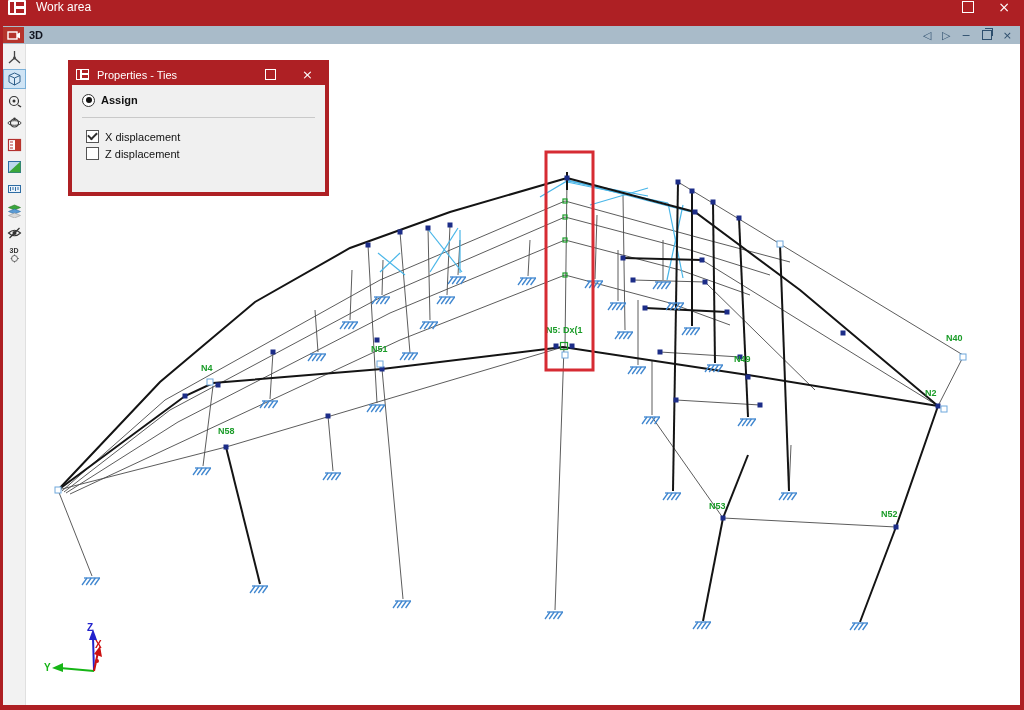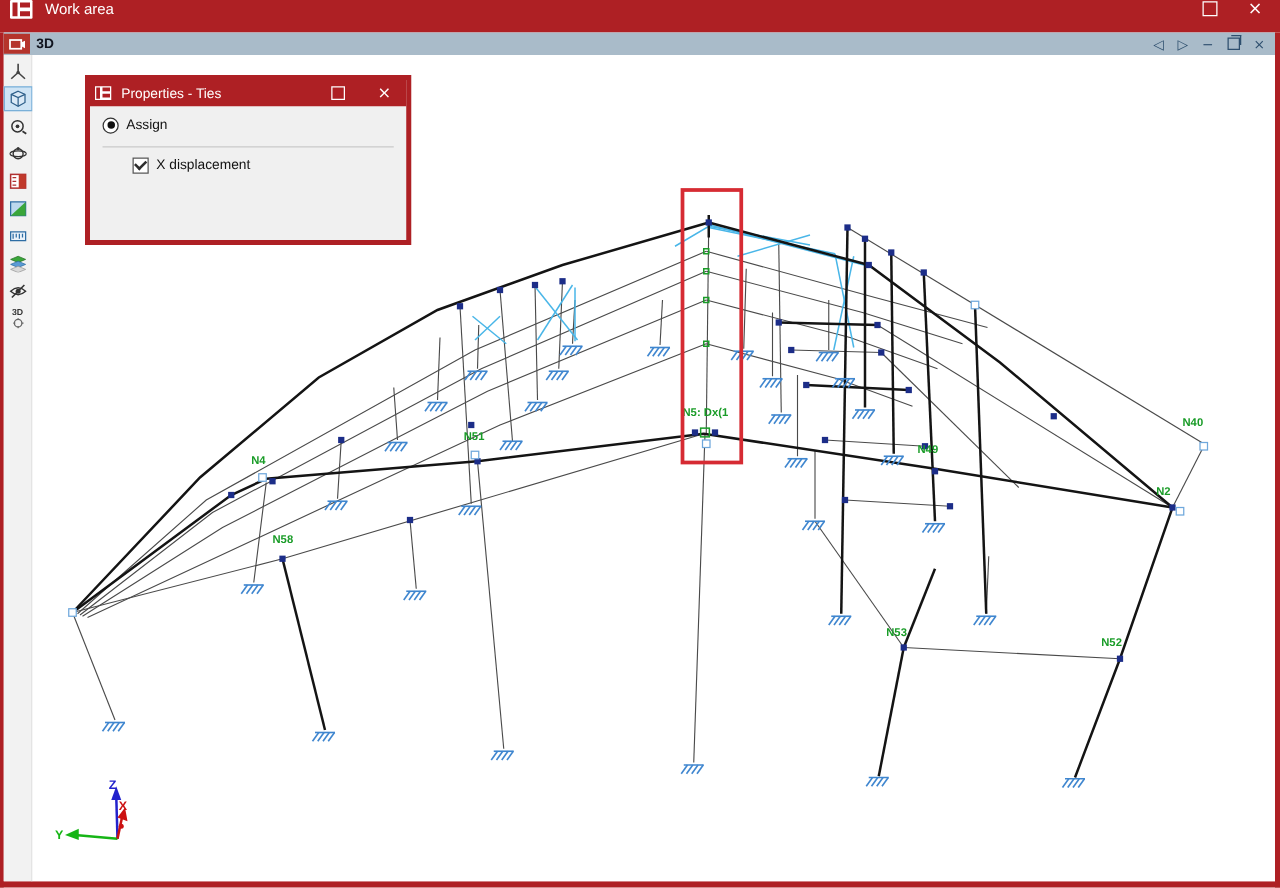--- a/index.html
+++ b/index.html
@@ -60,25 +60,25 @@
   .dlg-logo .b2{left:6px;top:1px;width:6px;height:3px}
   .dlg-logo .b3{left:6px;top:6px;width:6px;height:3px}
   .dlg-controls{margin-left:auto;display:flex;align-items:center;gap:26px;padding-right:12px}
   .dlg-max{width:9px;height:9px;border:1px solid #fff;display:inline-block}
   .dlg-close{font-size:13px;font-family:"DejaVu Sans",sans-serif}
   .dlg-body{padding:6px 10px 0 10px;font-size:11px;color:#111}
   .row{display:flex;align-items:center;height:18px}
   .rad{width:11px;height:11px;border:1px solid #333;border-radius:50%;background:#fff;margin-right:6px;position:relative;flex:none}
   .rad.sel::after{content:"";position:absolute;left:2.5px;top:2.5px;width:6px;height:6px;border-radius:50%;background:#111}
   .sep{border-top:1px solid #c9c9c9;margin:8px 0 8px 0}
-  .cbrow{display:flex;align-items:flex-start;height:17px;margin-left:24px}
+  .cbrow{display:flex;align-items:flex-end;height:17px;margin-left:4px}
   .cb{width:11px;height:11px;border:1px solid #555;background:#fff;margin-right:6px;position:relative;flex:none}
   .cb.checked::after{content:"";position:absolute;left:1px;top:1px;width:7px;height:4px;
        border-left:2px solid #2d2d2d;border-bottom:2px solid #2d2d2d;transform:rotate(-45deg)}
-  .bold{font-weight:normal}
+  .bold{font-weight:bold}
 </style>
 </head>
 <body>
 
 <div class="titlebar">
   <span class="app-logo">
       <i class="b1"></i>
       <i class="b2"></i>
       <i class="b3"></i>
     </span>
@@ -560,14 +560,18 @@
   <div class="dlg-body">
     <div class="row">
       <span class="rad sel"></span>
       <span class="bold">Assign</span>
     </div>
     <div class="sep"></div>
     <div class="cbrow">
       <span class="cb checked"></span>
       <span>X displacement</span>
     </div>
+    <div class="cbrow">
+      <span class="cb"></span>
+      <span>Z displacement</span>
+    </div>
   </div>
 </div>
 
 </body></html>

